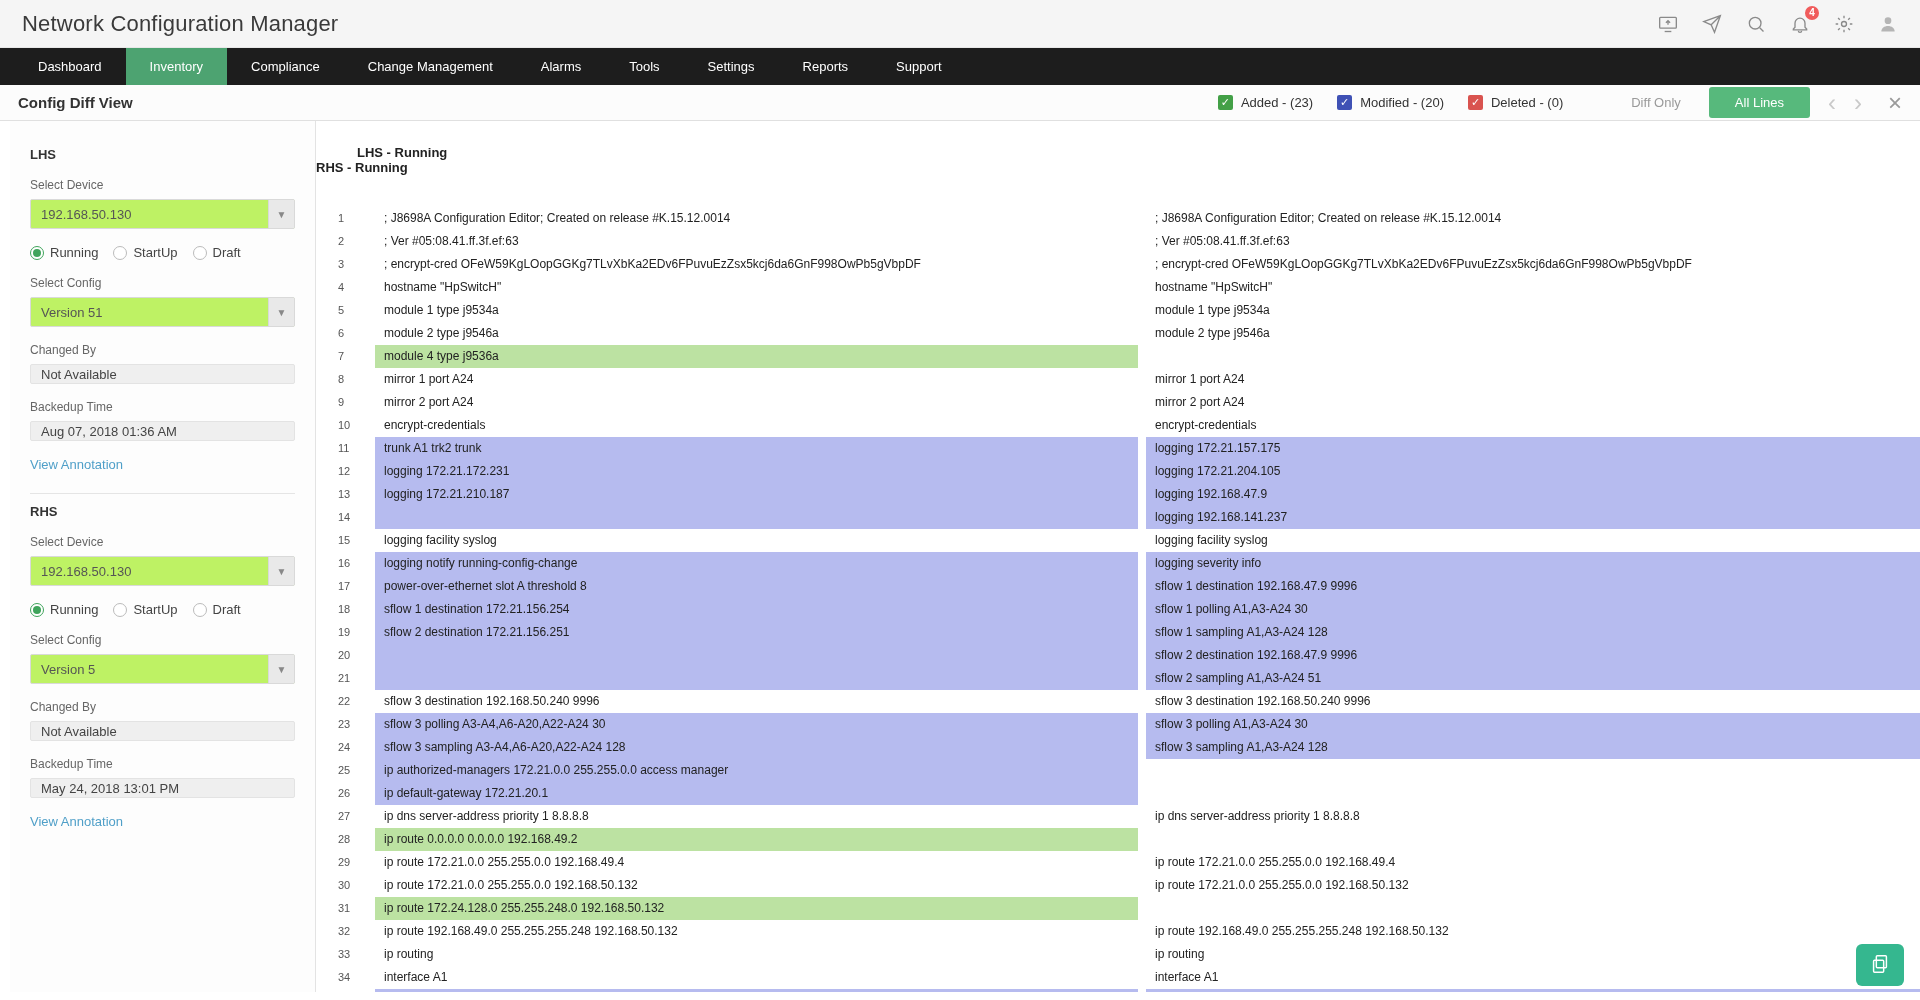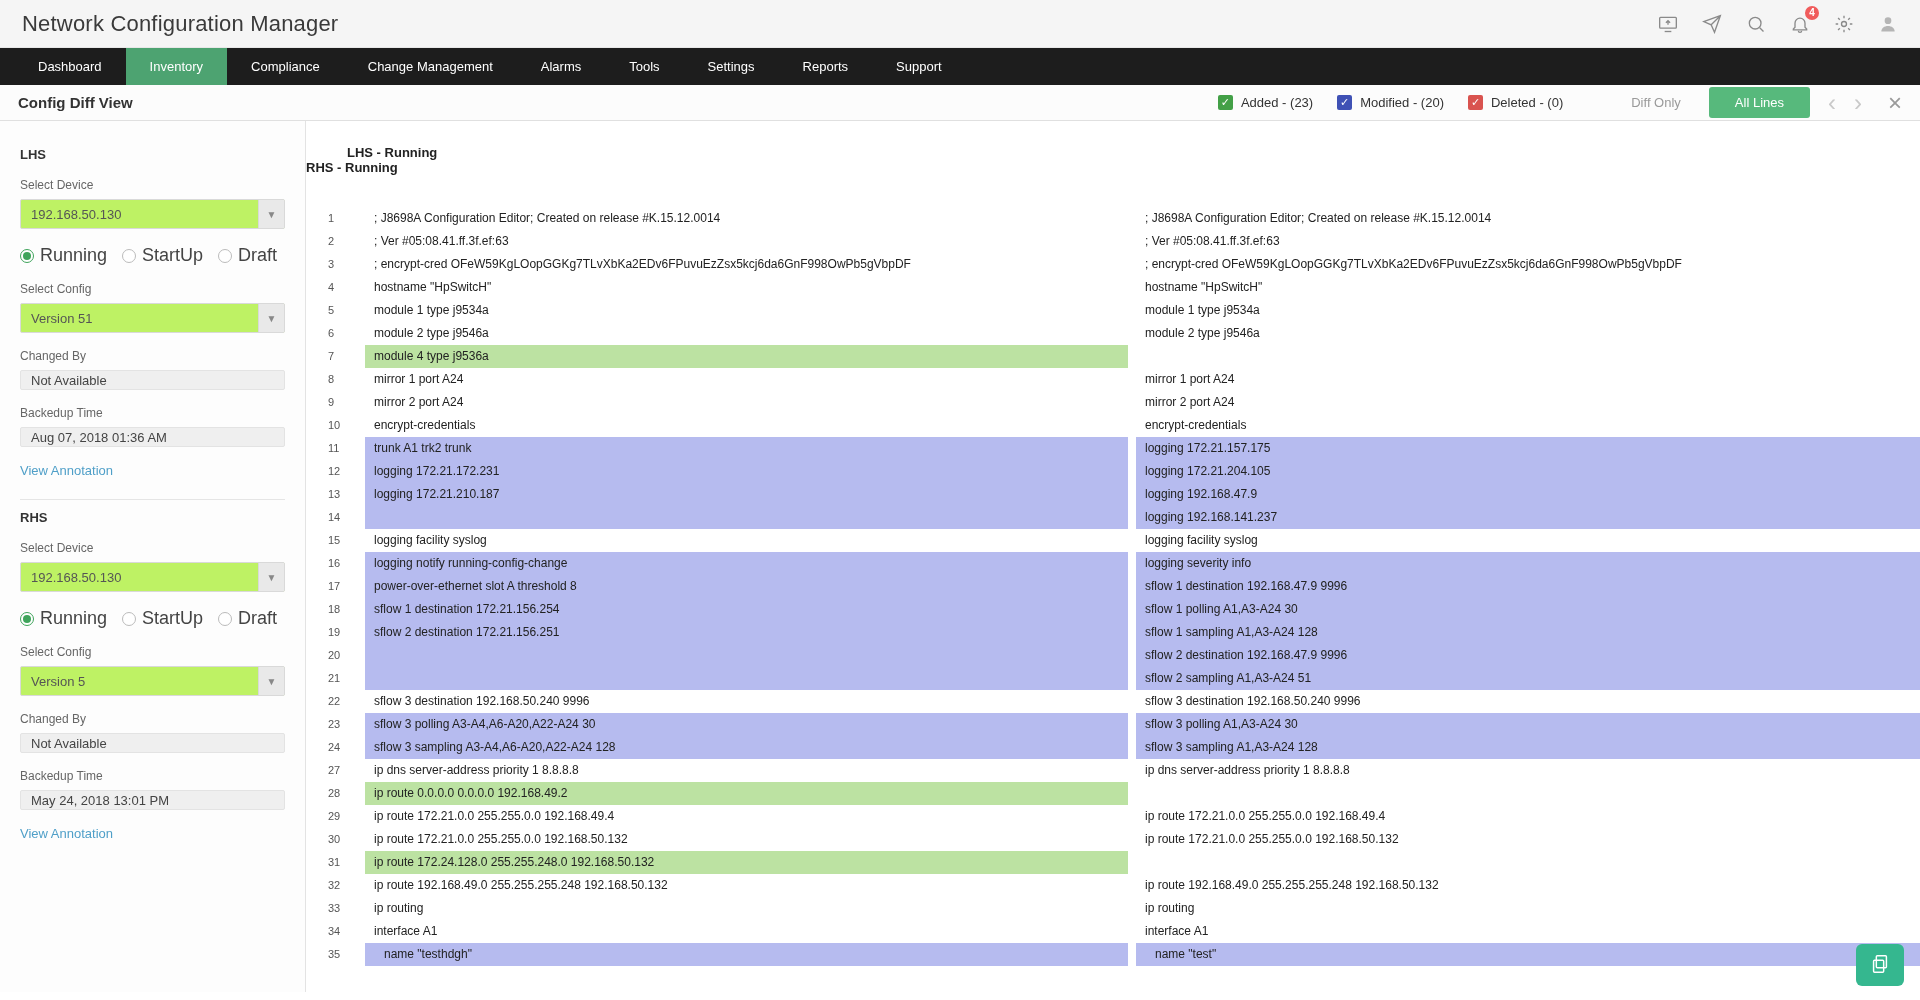--- a/index.html
+++ b/index.html
@@ -50,35 +50,35 @@
   }
   .btn-plain { background:transparent; border:none; color:#9a9a9a; font-size:13px; cursor:pointer; font-family:inherit; padding:7px 10px; }
   .btn-green { background:#57b97c; border:none; color:#fff; font-size:13px; border-radius:3px; padding:8px 26px; cursor:pointer; font-family:inherit; }
   .navchev { color:#c9c9c9; font-size:24px; line-height:1; cursor:pointer; user-select:none; }
   .closex { color:#9a9a9a; font-size:24px; line-height:1; cursor:pointer; margin-left:8px; user-select:none; }
 
   
   .content { display:flex; height:871px; }
   .sidebar {
     width:306px; min-width:306px; background:#fdfdfd; border-right:1px solid #e3e3e3;
-    padding:20px; overflow:hidden;
+    padding:20px; overflow:hidden;margin-left:10px;
   }
   .side-heading { font-size:13px; font-weight:bold; color:#333; margin:6px 0 4px; }
   .side-label { display:block; font-size:12px; color:#666; margin:16px 0 7px; }
   .select {
     height:30px; background:#bef264; border:1px solid #d9d9d9; border-radius:2px;
     display:flex; align-items:center; justify-content:space-between; cursor:pointer;
   }
   .select-value { padding:0 10px; font-size:13px; color:#555; }
   .select-arrow {
     width:26px; align-self:stretch; display:flex; align-items:center; justify-content:center;
     background:#e9e9e9; border-left:1px solid #d9d9d9; color:#888; font-size:10px;
   }
   .radio-row { display:flex; align-items:center; gap:15px; margin:16px 0 2px; }
-  .radio { display:flex; align-items:center; gap:6px; font-size:18px; color:#444; cursor:pointer; }
+  .radio { display:flex; align-items:center; gap:6px; font-size:13px; color:#444; cursor:pointer; }
   .rdot { width:14px; height:14px; border-radius:50%; border:1px solid #bbb; background:#fff; position:relative; }
   .rdot.sel { border-color:#3fa45b; }
   .rdot.sel::after { content:''; position:absolute; inset:2px; border-radius:50%; background:#3fa45b; }
   .field {
     height:20px; background:#efefef; border:1px solid #e3e3e3; border-radius:2px;
     display:flex; align-items:center; padding:0 10px; font-size:13px; color:#444;
   }
   .link { display:inline-block; margin-top:16px; font-size:13px; color:#4f9fc8; cursor:pointer; text-decoration:none; }
   .divider { border:none; border-top:1px solid #e5e5e5; margin:20px 0 10px; }
 
@@ -408,20 +408,32 @@
           <span class="dgap"></span>
           <span class="dcell dr hl-mod">sflow 3 polling A1,A3-A24 30</span>
         </div>
         <div class="drow">
           <span class="lnum">24</span>
           <span class="dcell dl hl-mod">sflow 3 sampling A3-A4,A6-A20,A22-A24 128</span>
           <span class="dgap"></span>
           <span class="dcell dr hl-mod">sflow 3 sampling A1,A3-A24 128</span>
         </div>
         <div class="drow">
+          <span class="lnum">25</span>
+          <span class="dcell dl hl-mod">ip authorized-managers 172.21.0.0 255.255.0.0 access manager</span>
+          <span class="dgap"></span>
+          <span class="dcell dr"></span>
+        </div>
+        <div class="drow">
+          <span class="lnum">26</span>
+          <span class="dcell dl hl-mod">ip default-gateway 172.21.20.1</span>
+          <span class="dgap"></span>
+          <span class="dcell dr"></span>
+        </div>
+        <div class="drow">
           <span class="lnum">27</span>
           <span class="dcell dl">ip dns server-address priority 1 8.8.8.8</span>
           <span class="dgap"></span>
           <span class="dcell dr">ip dns server-address priority 1 8.8.8.8</span>
         </div>
         <div class="drow">
           <span class="lnum">28</span>
           <span class="dcell dl hl-add">ip route 0.0.0.0 0.0.0.0 192.168.49.2</span>
           <span class="dgap"></span>
           <span class="dcell dr"></span>

